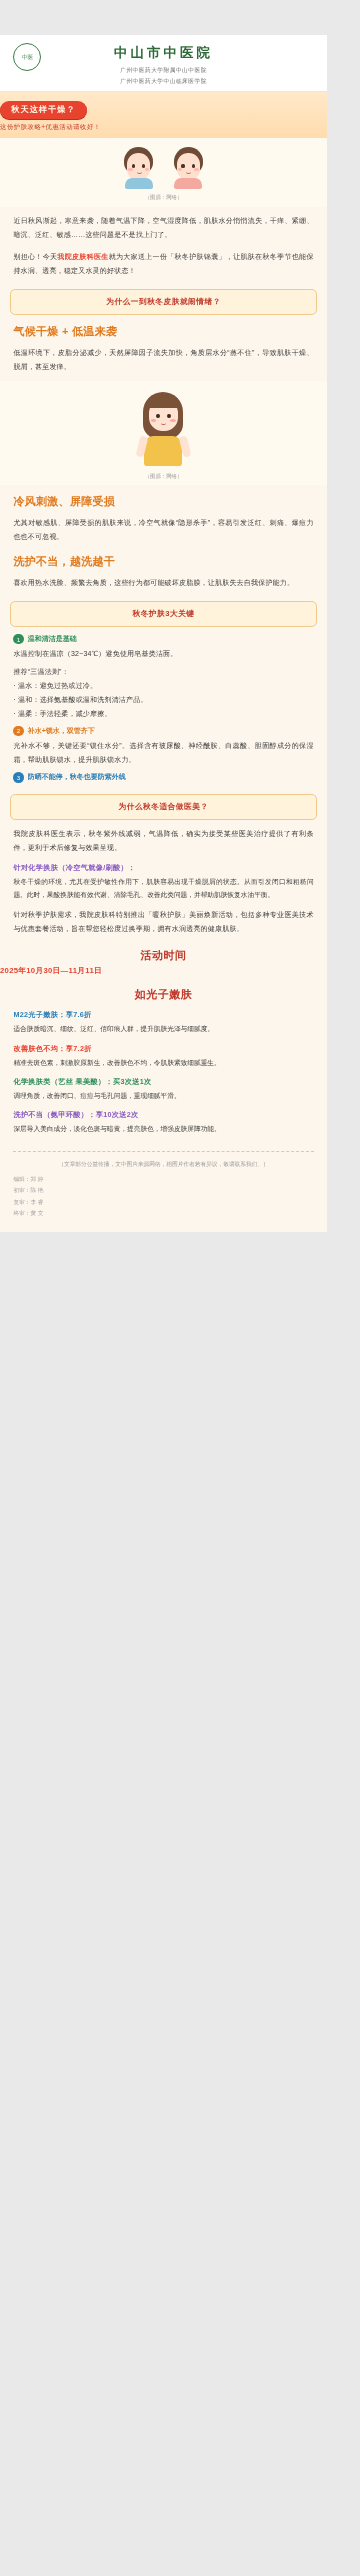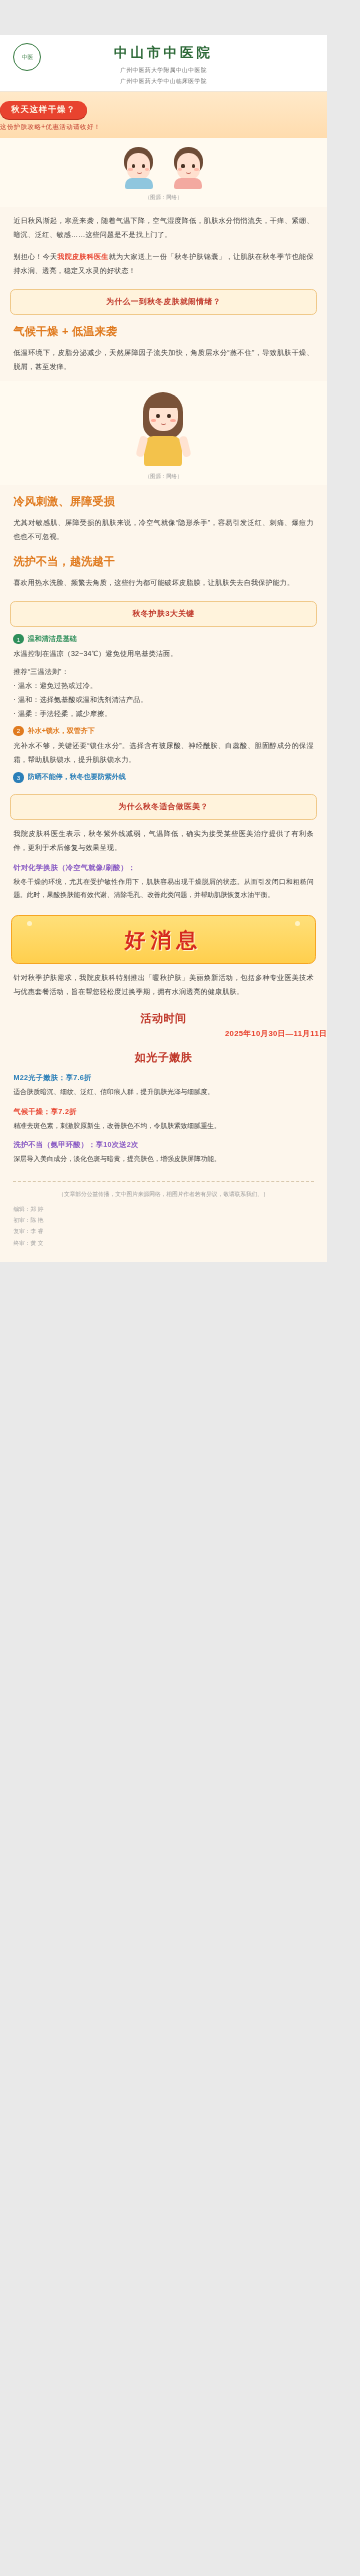--- a/index.html
+++ b/index.html
@@ -208,21 +208,21 @@
   
   .act-title {
     text-align: center;
     margin: 11.3px 0 3.1px 0;
     font-size: 11px;
     font-weight: bold;
     color: #c0392b;
     letter-spacing: 0.5px;
   }
   .act-time {
-    text-align: right;
+    text-align: left;
     font-size: 7.7px;
     font-weight: bold;
     color: #e8432f;
     margin-bottom: 8.2px;
     letter-spacing: 0.3px;
   }
   .item {
     margin: 0 13.4px 2.1px 13.4px;
   }
   .item-title {
@@ -381,45 +381,44 @@
   <div class="content">
     <p class="body">我院皮肤科医生表示，秋冬紫外线减弱，气温降低，确实为接受某些医美治疗提供了有利条件，更利于术后修复与效果呈现。</p>
   </div>
 
 
   <div class="item">
     <div class="item-title purple">针对化学换肤（冷空气就像/刷酸）：</div>
     <div class="item-line">秋冬干燥的环境，尤其在受护敏性作用下，肌肤容易出现干燥脱屑的状态。从而引发闭口和粗糙问题。此时，果酸换肤能有效代谢、清除毛孔、改善此类问题，并帮助肌肤恢复水油平衡。</div>
   </div>
 
-  <div class="goodnews">
-    <div class="ray" style="left:14.4px"></div>
-    <div class="ray" style="right:14.4px"></div>
-    <div class="gn-text">好消息</div>
-  </div>
 
   <div class="content">
     <p class="body">针对秋季护肤需求，我院皮肤科特别推出「暖秋护肤」美丽焕新活动，包括多种专业医美技术与优惠套餐活动，旨在帮您轻松度过换季期，拥有水润透亮的健康肌肤。</p>
   </div>
 
   <div class="act-title">活动时间</div>
   <div class="act-time">2025年10月30日—11月11日</div>
 
   <div class="act-title">如光子嫩肤</div>
 
   <div class="item">
     <div class="item-title">M22光子嫩肤：享7.6折</div>
     <div class="item-line">适合肤质暗沉、细纹、泛红、信印痕人群，提升肌肤光泽与细腻度。</div>
   </div>
 
   <div class="item">
-    <div class="item-title red">气候干燥：享7.2折</div>
+    <div class="item-title red">改善肤色不均：享7.2折</div>
     <div class="item-line">精准去斑色素，刺激胶原新生，改善肤色不均，令肌肤紧致细腻重生。</div>
   </div>
 
+  <div class="item">
+    <div class="item-title green">化学换肤类（艺丝 果美酸）：买3次送1次</div>
+    <div class="item-line">调理角质，改善闭口、痘痘与毛孔问题，重现细腻平滑。</div>
+  </div>
 
 
   <div class="item">
     <div class="item-title purple">洗护不当（氨甲环酸）：享10次送2次</div>
     <div class="item-line">深层导入美白成分，淡化色斑与暗黄，提亮肤色，增强皮肤屏障功能。</div>
   </div>
 
   <div class="footer-note">（文章部分公益传播，文中图片来源网络，相图片作者若有异议，敬请联系我们。）</div>
   <div class="footer-meta">
     <div>编辑：郑 婷</div>

